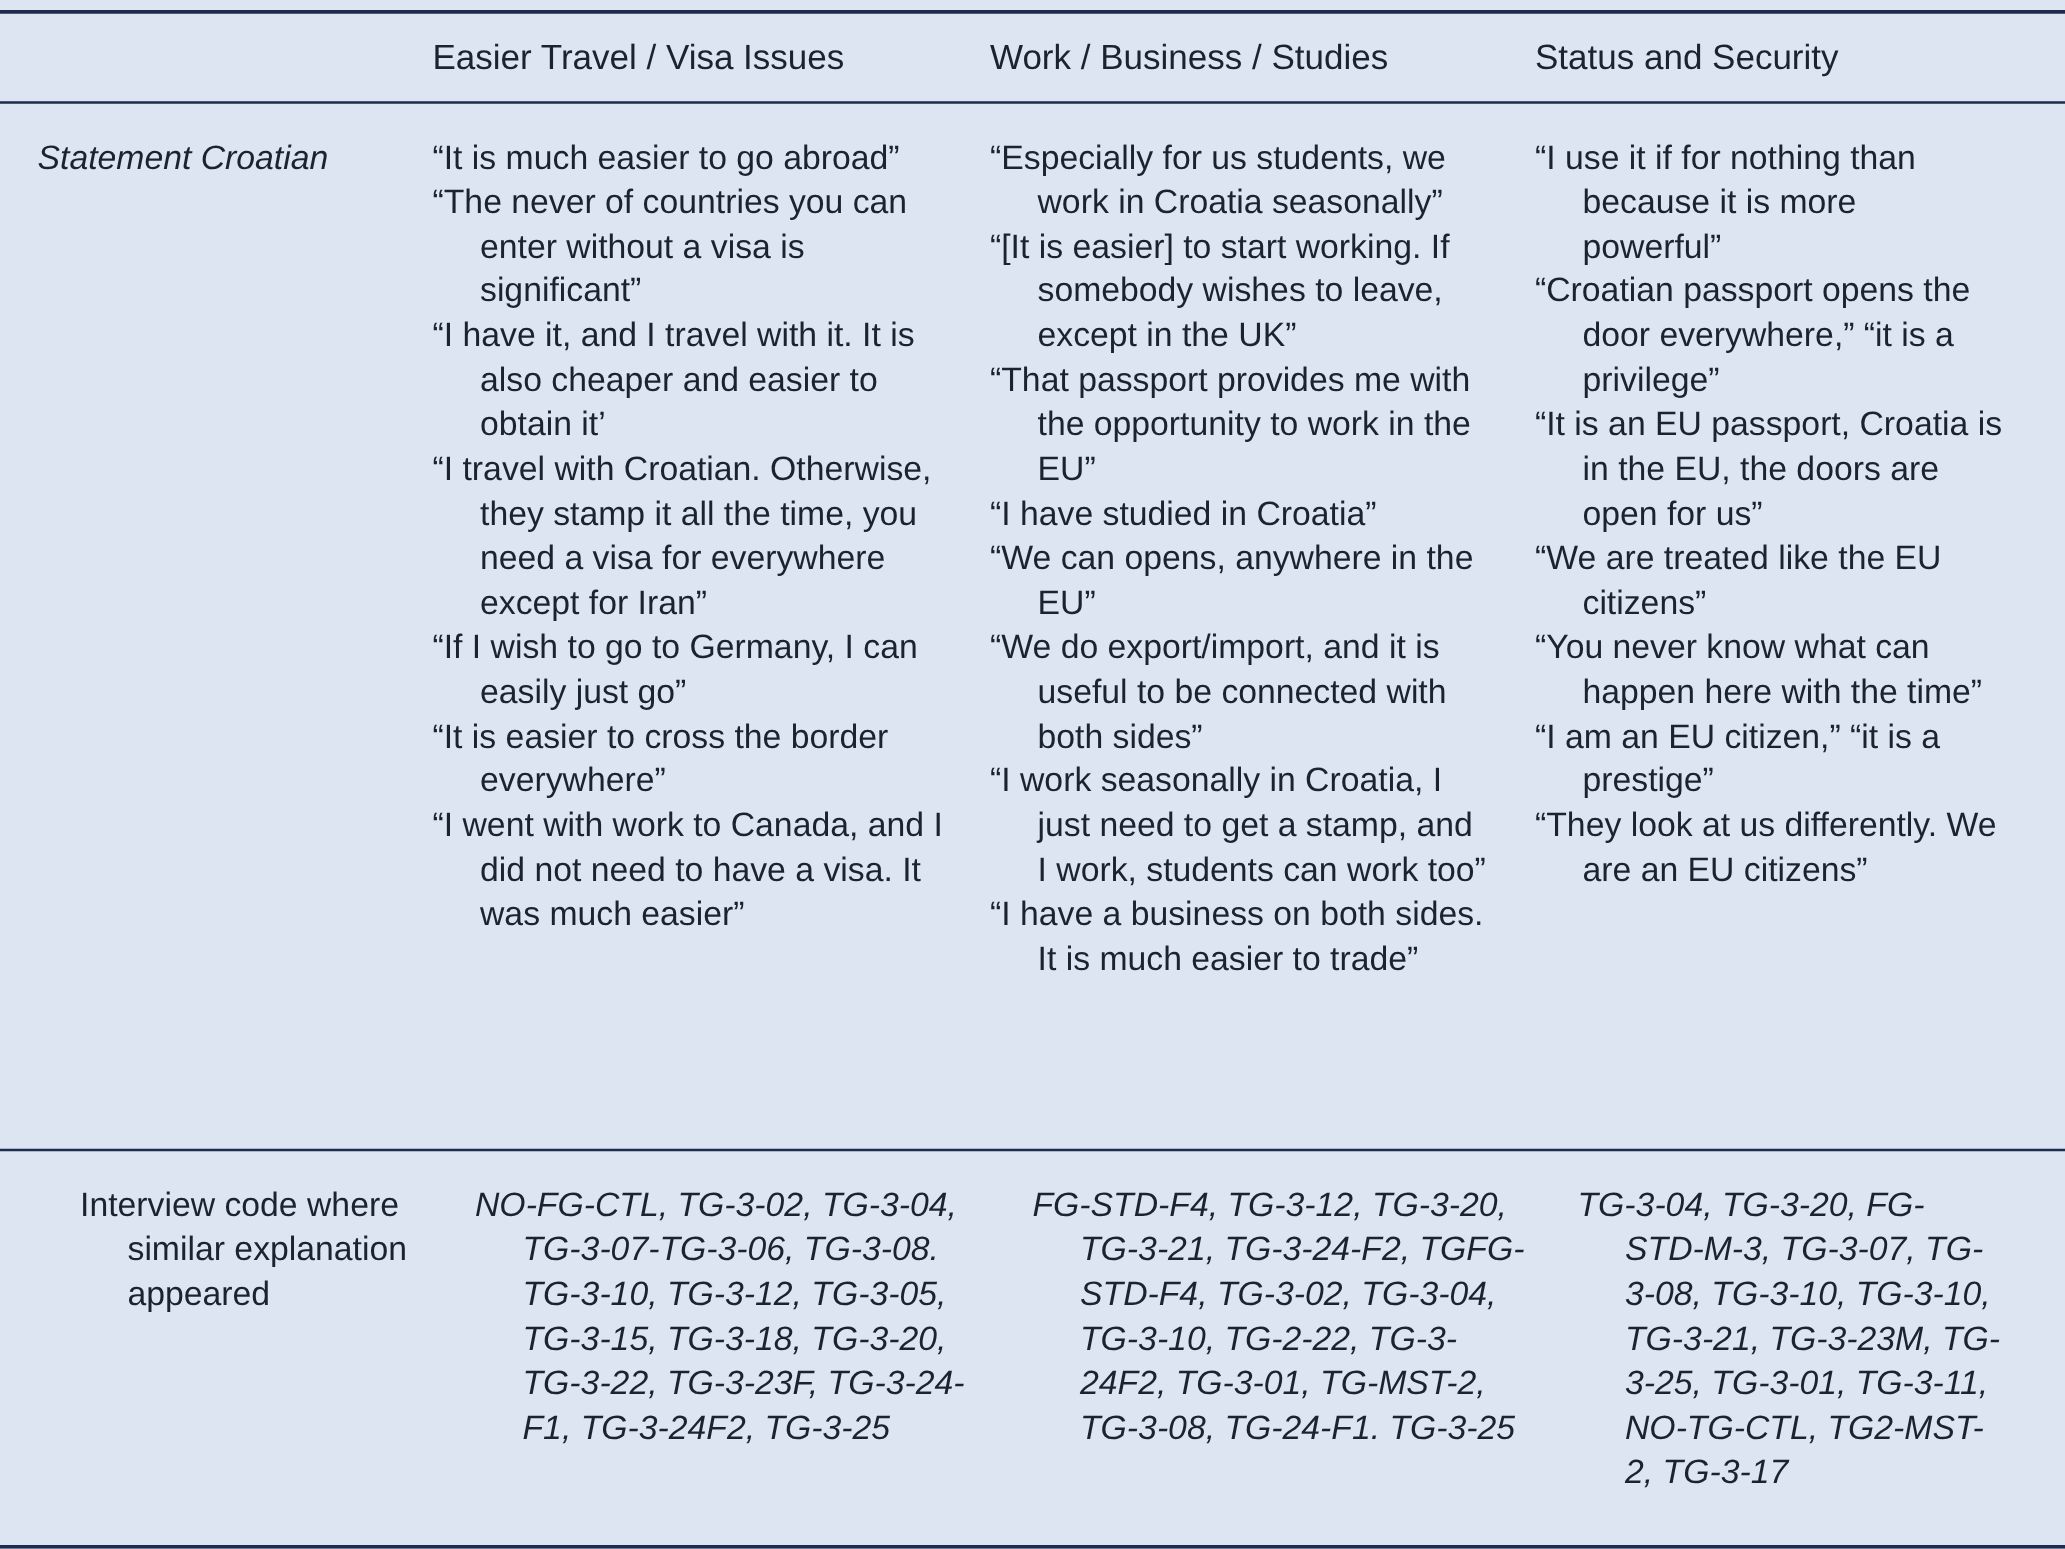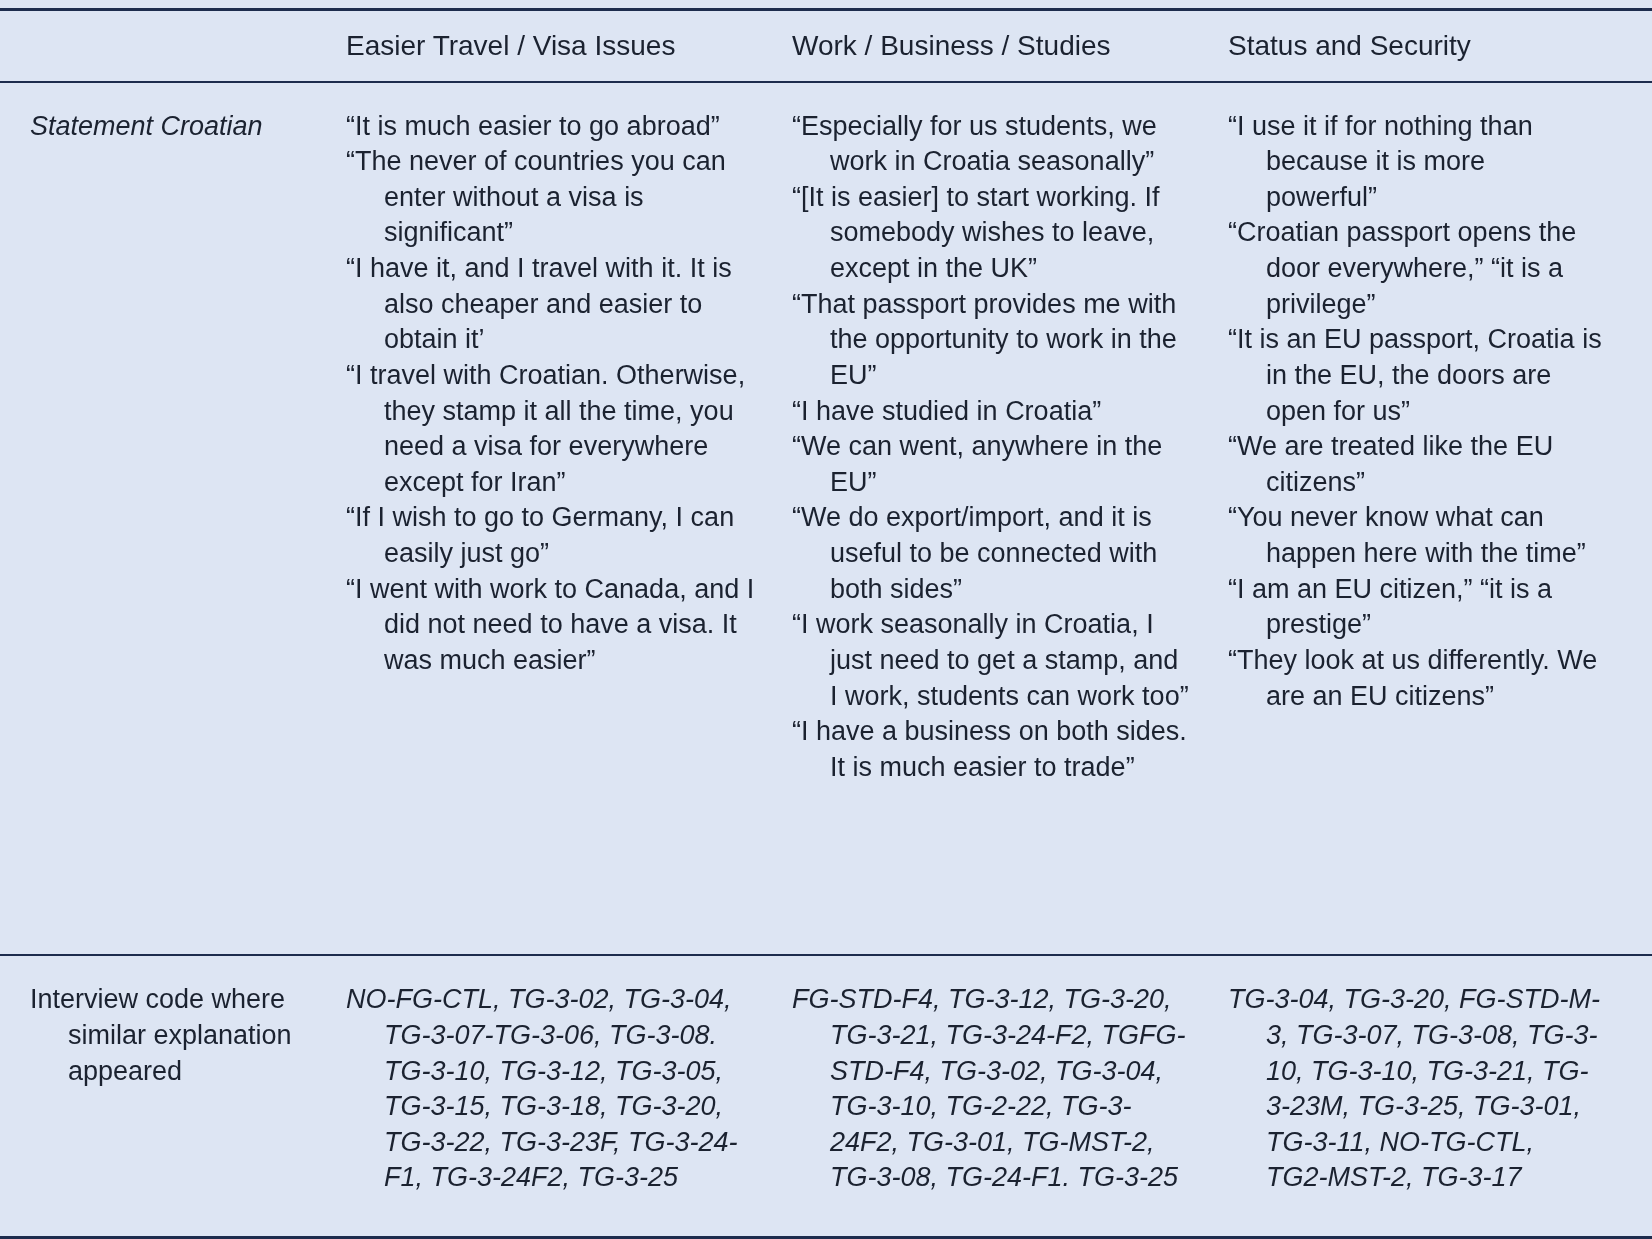--- a/index.html
+++ b/index.html
@@ -51,20 +51,21 @@
     line-height: 1.2;
   }
   .statements-row {
     padding-top: 26px;
     padding-bottom: 34px;
     flex: 1 1 auto;
   }
   .codes-row {
     padding-top: 26px;
     padding-bottom: 40px;
+    margin-left: 34px;
   }
   .row-label {
     font-style: italic;
   }
   .hang {
     padding-left: 38px;
     text-indent: -38px;
   }
   .stmt {
     padding-left: 38px;
@@ -95,30 +96,31 @@
   <div class="grid-row statements-row">
     <div class="cell row-label">Statement Croatian</div>
 
     <div class="cell">
 
     <div class="stmt">“It is much easier to go abroad”</div>
         <div class="stmt">“The never of countries you can enter without a visa is significant”</div>
         <div class="stmt">“I have it, and I travel with it. It is also cheaper and easier to obtain it’</div>
         <div class="stmt">“I travel with Croatian. Otherwise, they stamp it all the time, you need a visa for everywhere except for Iran”</div>
         <div class="stmt">“If I wish to go to Germany, I can easily just go”</div>
+        <div class="stmt">“It is easier to cross the border everywhere”</div>
         <div class="stmt">“I went with work to Canada, and I did not need to have a visa. It was much easier”</div>
       </div>
 
     <div class="cell">
 
     <div class="stmt">“Especially for us students, we work in Croatia seasonally”</div>
         <div class="stmt">“[It is easier] to start working. If somebody wishes to leave, except in the UK”</div>
         <div class="stmt">“That passport provides me with the opportunity to work in the EU”</div>
         <div class="stmt">“I have studied in Croatia”</div>
-        <div class="stmt">“We can went, anywhere in the EU”</div>
+        <div class="stmt">“We can opens, anywhere in the EU”</div>
         <div class="stmt">“We do export/import, and it is useful to be connected with both sides”</div>
         <div class="stmt">“I work seasonally in Croatia, I just need to get a stamp, and I work, students can work too”</div>
         <div class="stmt">“I have a business on both sides. It is much easier to trade”</div>
       </div>
 
     <div class="cell">
 
     <div class="stmt">“I use it if for nothing than because it is more powerful”</div>
         <div class="stmt">“Croatian passport opens the door everywhere,” “it is a privilege”</div>
         <div class="stmt">“It is an EU passport, Croatia is in the EU, the doors are open for us”</div>

